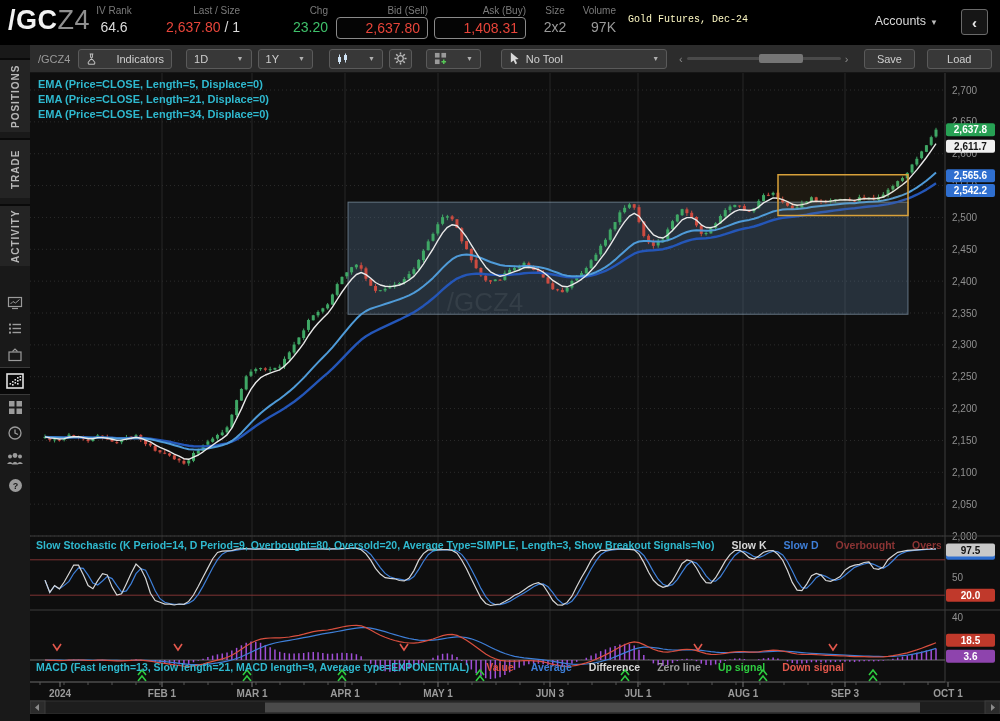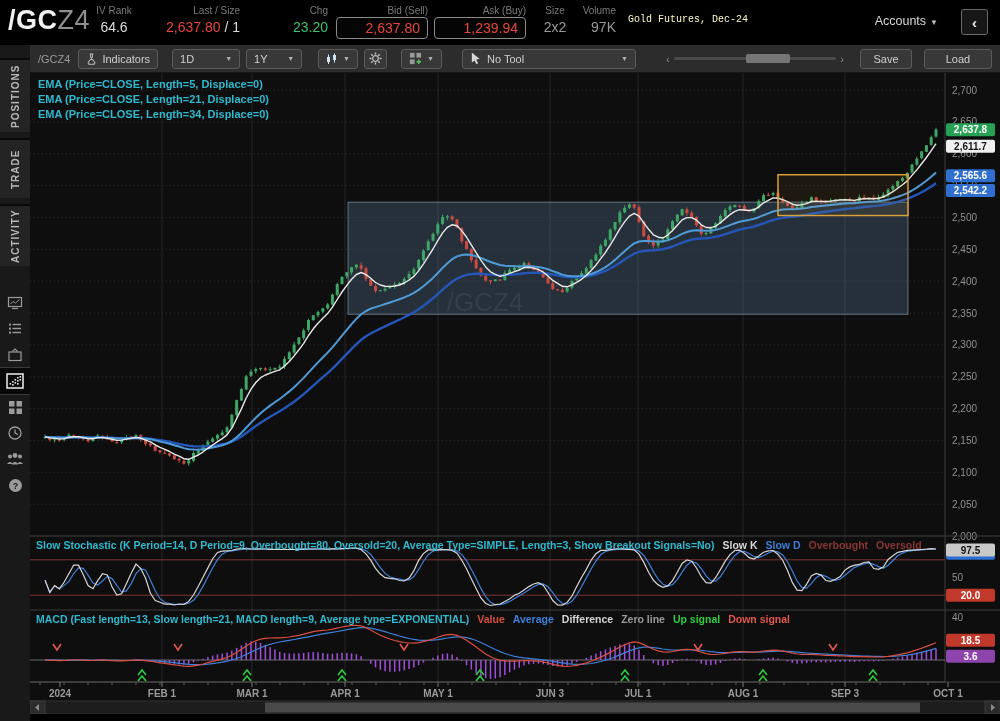--- a/index.html
+++ b/index.html
@@ -24,21 +24,21 @@
   .accounts .dd { font-size:8px; color:#bbb; margin-left:4px; }
   .collapse-btn { position:absolute; right:12px; top:9px; width:27px; height:26px; border:1px solid #6a6a6a;
           border-radius:3px; background:#161616; color:#e8e8e8; font-size:15px; font-weight:700;
           display:flex; align-items:center; justify-content:center; cursor:pointer; }
 
   
   .toolbar { position:absolute; left:30px; top:45px; width:970px; height:28px; background:#2c2c2c;
              border-bottom:1px solid #161616; display:flex; align-items:center; gap:6px; padding:0 8px; }
   .tb-sym { font-size:11px; color:#9a9a9a; margin-right:2px; }
   .tbtn { height:20px; background:#383838; border:1px solid #5a5a5a; border-radius:3px; color:#cfcfcf;
-          font-size:11px; display:flex; align-items:center; gap:5px; padding:0 7px; cursor:pointer; }
+          font-size:11px; display:flex; align-items:center; gap:19px; padding:0 7px; cursor:pointer; }
   .tbtn .dd { font-size:7px; color:#b0b0b0; }
   .tb-wide { width:174px; justify-content:space-between; }
   .spacer { flex:1; }
   .scrub { display:flex; align-items:center; gap:4px; width:178px; }
   .scrub .arr { color:#8a8a8a; font-size:11px; cursor:pointer; }
   .scrub-track { position:relative; flex:1; height:3px; background:#4a4a4a; border-radius:2px; cursor:pointer; }
   .scrub-thumb { position:absolute; left:72px; top:-3px; width:44px; height:9px; background:#767676; border-radius:2px; }
 
   
   .sidebar { position:absolute; left:0; top:45px; width:30px; height:676px; background:#191919; }
@@ -47,21 +47,21 @@
           writing-mode:vertical-rl; transform:rotate(180deg);
           display:flex; align-items:center; justify-content:center; cursor:pointer; }
   .icon-cell { width:30px; height:26px; display:flex; align-items:center; justify-content:center; cursor:pointer; }
   .icon-cell.active { background:#090909; outline:1px solid #3a3a3a; }
 
   
   .chart-bg { position:absolute; left:30px; top:73px; width:970px; height:641px; background:#0e0e0e; }
   #chart-svg { position:absolute; left:30px; top:73px; }
   .studies { position:absolute; left:38px; top:78px; }
   .study-line { font-size:11px; font-weight:700; color:#2fb9cf; margin-bottom:3px; }
-  .pane-head { position:absolute; left:36px; width:905px; display:flex; gap:8px; align-items:baseline;
+  .pane-head { position:absolute; left:36px; width:905px; display:flex; gap:17px; align-items:baseline;
                font-size:10.5px; font-weight:700; white-space:nowrap; overflow:hidden; }
   .pane-label { color:#2fb9cf; }
   #stoch-head { top:539px; }
   #macd-head { top:613px; }
 </style>
 </head>
 <body>
 <div id="app">
 
   <div class="header">
@@ -82,21 +82,21 @@
     <div class="hcol right-al" style="left:336px;width:92px;">
       <span class="hlabel">Bid (Sell)</span>
     </div>
     <div class="qbox" style="left:336px;">
         <span>2,637.80</span>
       </div>
     <div class="hcol right-al" style="left:434px;width:92px;">
       <span class="hlabel">Ask (Buy)</span>
     </div>
     <div class="qbox" style="left:434px;">
-        <span>1,239.94</span>
+        <span>1,408.31</span>
       </div>
     <div class="hcol" style="left:536px;width:38px;text-align:center;">
       <span class="hlabel">Size</span>
       <span class="hval" style="color:#9a9a9a">2x2</span>
     </div>
     <div class="hcol right-al" style="left:572px;width:44px;">
       <span class="hlabel">Volume</span>
       <span class="hval" style="color:#9a9a9a">97K</span>
     </div>
     <div class="desc">Gold Futures, Dec-24</div>
@@ -1032,19 +1032,19 @@
     <span class="pane-label">Slow Stochastic (K Period=14, D Period=9, Overbought=80, Oversold=20, Average Type=SIMPLE, Length=3, Show Breakout Signals=No)</span>
   <span style="color: rgb(214, 214, 214);">Slow K</span>
       <span style="color: rgb(62, 127, 216);">Slow D</span>
       <span style="color: rgb(139, 52, 52);">Overbought</span>
       <span style="color: rgb(139, 52, 52);">Oversold</span>
     </div>
   <div id="macd-head" class="pane-head">
     <span class="pane-label">MACD (Fast length=13, Slow length=21, MACD length=9, Average type=EXPONENTIAL)</span>
   <span style="color: rgb(217, 79, 63);">Value</span>
       <span style="color: rgb(62, 127, 216);">Average</span>
-      <span style="color: rgb(214, 214, 214);">Difference</span>
+      <span style="color: rgb(214, 214, 214); margin-top: 48px;">Difference</span>
       <span style="color: rgb(154, 154, 154);">Zero line</span>
       <span style="color: rgb(46, 204, 64);">Up signal</span>
       <span style="color: rgb(226, 87, 76); text-align: center;">Down signal</span>
     </div>
 
 </div>
 
 </body></html>

